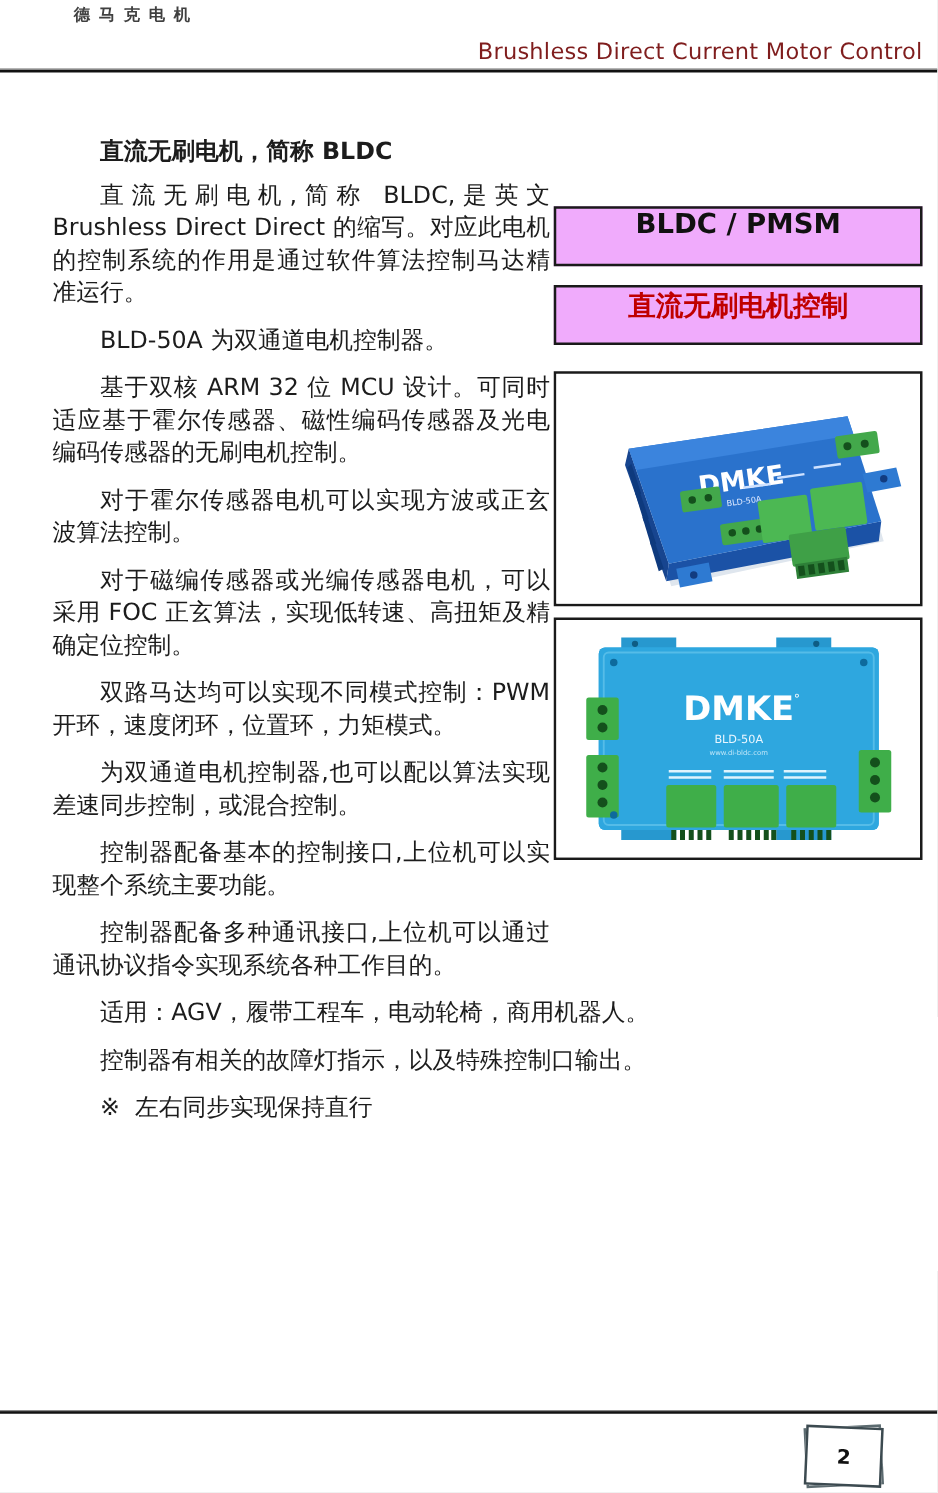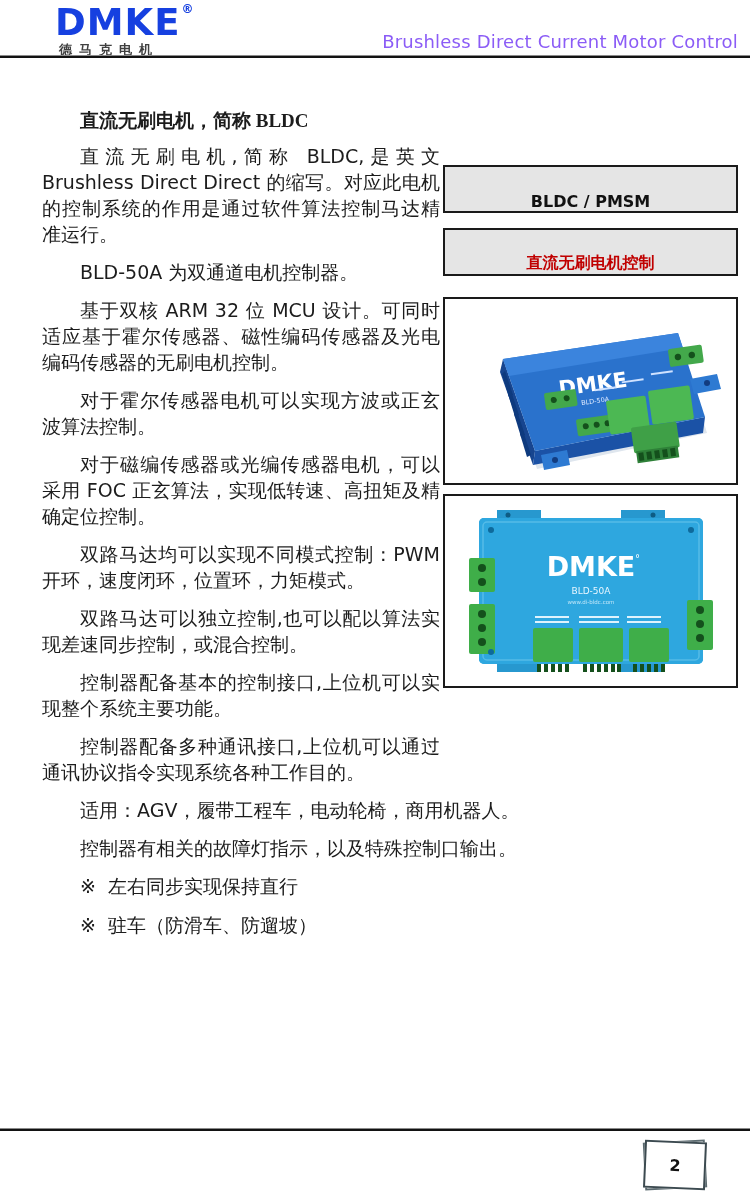--- a/index.html
+++ b/index.html
@@ -6,82 +6,78 @@
   .page{
     position:relative;width:750px;height:1194px;background:#ffffff;margin:0 auto;
     font-family:"DejaVu Sans","Liberation Sans",sans-serif;color:#1c1c1c;overflow:hidden;
   }
   
   .header{position:absolute;top:0;left:0;width:750px;height:57px;}
   .logo{position:absolute;left:55px;top:4px;line-height:1;}
   .logo-main{font-size:37px;font-weight:800;color:#1640e0;letter-spacing:1px;display:inline-block;}
   .logo-reg{font-size:12px;font-weight:700;color:#1640e0;vertical-align:top;position:relative;top:-1px;left:1px;}
   .logo-sub{font-size:13px;font-weight:700;color:#404040;letter-spacing:7px;margin-top:2px;padding-left:4px;}
-  .doc-title{position:absolute;right:12px;bottom:5px;font-size:18px;color:#8b5cf6;letter-spacing:0.2px;}
+  .doc-title{position:absolute;right:12px;bottom:5px;font-size:18px;color:#7f1d1d;letter-spacing:0.2px;}
   .rule{position:absolute;left:0;width:750px;height:2px;background:#121212;border-top:1px solid #8a8a8a;}
   .rule-top{top:55px;}
   .rule-bottom{top:1128px;}
   
   .content{position:absolute;top:108px;left:42px;width:696px;}
   .col-left{width:398px;}
-  .heading{font-size:19px;font-weight:700;margin:0 0 9px 0;padding-left:38px;font-family:Liberation Serif, serif;}
+  .heading{font-size:19px;font-weight:700;margin:0 0 9px 0;padding-left:38px;}
   .para{font-size:19px;line-height:26px;margin:0 0 12px 0;text-indent:2em;text-align:justify;}
   .full{width:680px;}
   .bullet{font-size:19px;line-height:26px;margin:0 0 13px 0;padding-left:38px;text-align:left;}
   .bullet .mark{margin-right:12px;}
   
   .side{position:absolute;left:443px;top:165px;width:295px;}
   .label-box{box-sizing:border-box;width:295px;height:48px;border:2px solid #1a1a1a;
-    display:flex;align-items:flex-end;justify-content:center;font-size:16px;font-weight:700;background:#e5e5e5;}
+    display:flex;align-items:flex-start;justify-content:center;font-size:22px;font-weight:700;background:#f0abfc;}
   .label-box-1{margin-bottom:15px;color:#111;}
   .label-box-2{margin-bottom:21px;color:#c00000;}
   .img-frame{box-sizing:border-box;width:295px;border:2px solid #1a1a1a;background:#fff;overflow:hidden;}
   .img-frame-1{height:188px;margin-bottom:9px;}
   .img-frame-2{height:194px;}
   .img-frame svg{display:block;}
   
   .pagebox{position:absolute;left:638px;top:1138px;width:74px;height:54px;}
   .pagebox .layer{position:absolute;left:6px;top:3px;width:58px;height:44px;background:#fff;border:2px solid #5c6b70;}
   .pagebox .layer1{transform:rotate(-3deg);}
   .pagebox .layer2{transform:rotate(2.5deg);border-color:#3c4a50;display:flex;align-items:center;justify-content:center;}
   .page-num{font-size:16px;font-weight:700;color:#111;}
 </style>
 </head>
 <body>
 
 <div class="page">
 
   <div class="header">
     <div class="logo">
-      <div>
-        <span class="logo-main">DMKE</span><span class="logo-reg">®</span>
-      </div>
       <div class="logo-sub">德马克电机</div>
     </div>
     <div class="doc-title">Brushless Direct Current Motor Control</div>
   </div>
   <div class="rule rule-top"></div>
 
   <div class="content">
     <div class="col-left">
       <p class="heading">直流无刷电机，简称 BLDC</p>
       <p class="para">直流无刷电机,简称 BLDC,是英文 Brushless Direct Direct 的缩写。对应此电机的控制系统的作用是通过软件算法控制马达精准运行。</p>
       <p class="para">BLD-50A 为双通道电机控制器。</p>
       <p class="para">基于双核 ARM  32 位 MCU 设计。可同时适应基于霍尔传感器、磁性编码传感器及光电编码传感器的无刷电机控制。</p>
       <p class="para">对于霍尔传感器电机可以实现方波或正玄波算法控制。</p>
       <p class="para">对于磁编传感器或光编传感器电机，可以采用 FOC 正玄算法，实现低转速、高扭矩及精确定位控制。</p>
       <p class="para">双路马达均可以实现不同模式控制：PWM 开环，速度闭环，位置环，力矩模式。</p>
-      <p class="para">双路马达可以独立控制,也可以配以算法实现差速同步控制，或混合控制。</p>
+      <p class="para">为双通道电机控制器,也可以配以算法实现差速同步控制，或混合控制。</p>
       <p class="para">控制器配备基本的控制接口,上位机可以实现整个系统主要功能。</p>
       <p class="para">控制器配备多种通讯接口,上位机可以通过通讯协议指令实现系统各种工作目的。</p>
     </div>
     <p class="para full">适用：AGV，履带工程车，电动轮椅，商用机器人。</p>
     <p class="para full">控制器有相关的故障灯指示，以及特殊控制口输出。</p>
     <p class="bullet"><span class="mark">※</span><span>左右同步实现保持直行</span></p>
-    <p class="bullet"><span class="mark">※</span><span>驻车（防滑车、防遛坡）</span></p>
   </div>
 
   <div class="side">
     <div class="label-box label-box-1">
       <span>BLDC / PMSM</span>
     </div>
     <div class="label-box label-box-2">
       <span>直流无刷电机控制</span>
     </div>
 

